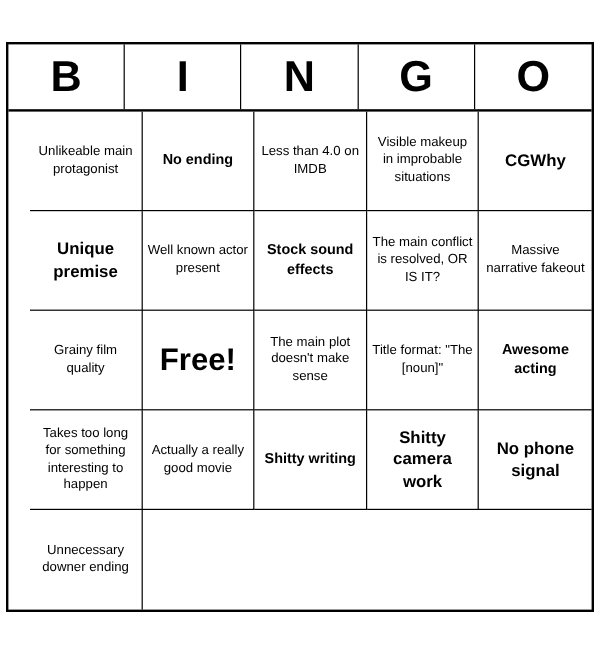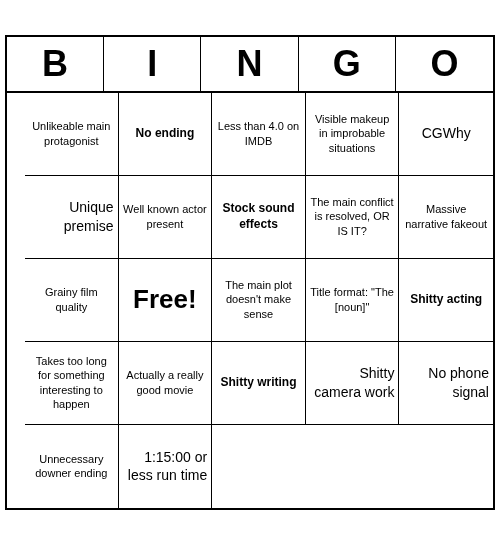--- a/index.html
+++ b/index.html
@@ -52,22 +52,21 @@
     .cell-text {
       font-size: 11px;
       line-height: 1.3;
     }
     .cell-text.large {
       font-size: 12px;
       font-weight: bold;
     }
     .cell-text.medium {
       font-size: 14px;
-      font-weight: normal;
-      text-align: right;
+      font-weight: bold;
     }
     .cell-text.free {
       font-size: 26px;
       font-weight: bold;
     }
   </style>
 </head>
 <body>
 
 <div class="bingo-container">
@@ -115,37 +114,34 @@
       <div class="bingo-cell">
         <span class="cell-text free">Free!</span>
       </div>
       <div class="bingo-cell">
         <span class="cell-text">The main plot doesn't make sense</span>
       </div>
       <div class="bingo-cell">
         <span class="cell-text">Title format: "The [noun]"</span>
       </div>
       <div class="bingo-cell">
-        <span class="cell-text large">Shitty acting</span>
+        <span class="cell-text large">Awesome acting</span>
       </div>
       <div class="bingo-cell">
         <span class="cell-text">Takes too long for something interesting to happen</span>
       </div>
       <div class="bingo-cell">
         <span class="cell-text">Actually a really good movie</span>
       </div>
       <div class="bingo-cell">
         <span class="cell-text large">Shitty writing</span>
       </div>
       <div class="bingo-cell">
         <span class="cell-text medium">Shitty camera work</span>
       </div>
       <div class="bingo-cell">
         <span class="cell-text medium">No phone signal</span>
       </div>
       <div class="bingo-cell">
         <span class="cell-text">Unnecessary downer ending</span>
       </div>
-      <div class="bingo-cell">
-        <span class="cell-text medium">1:15:00 or less run time</span>
-      </div>
     </div>
 </div>
 
 </body></html>

